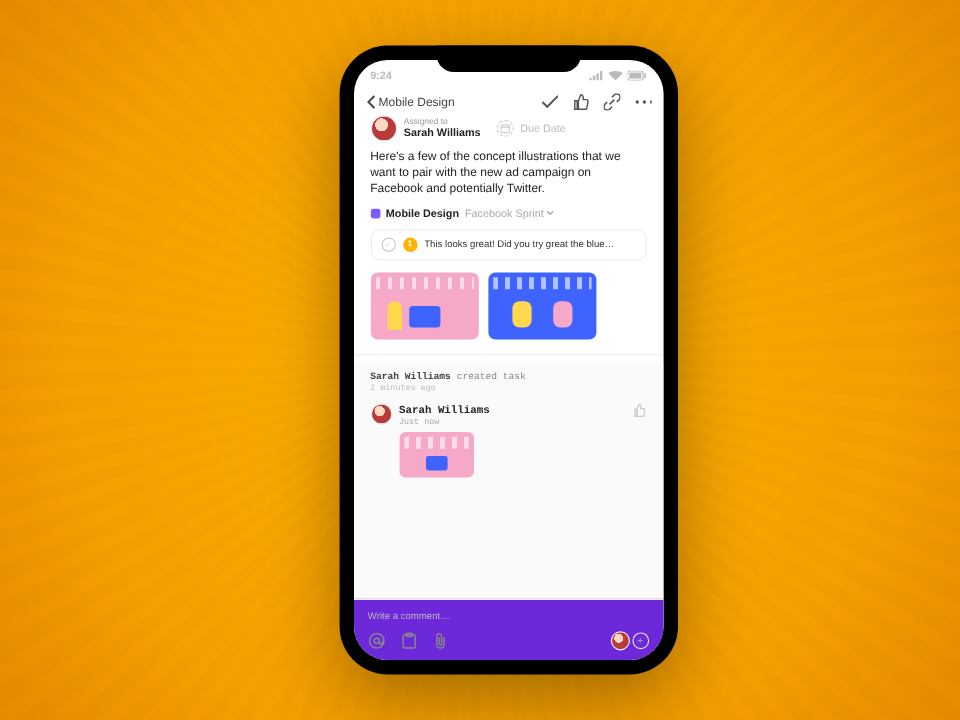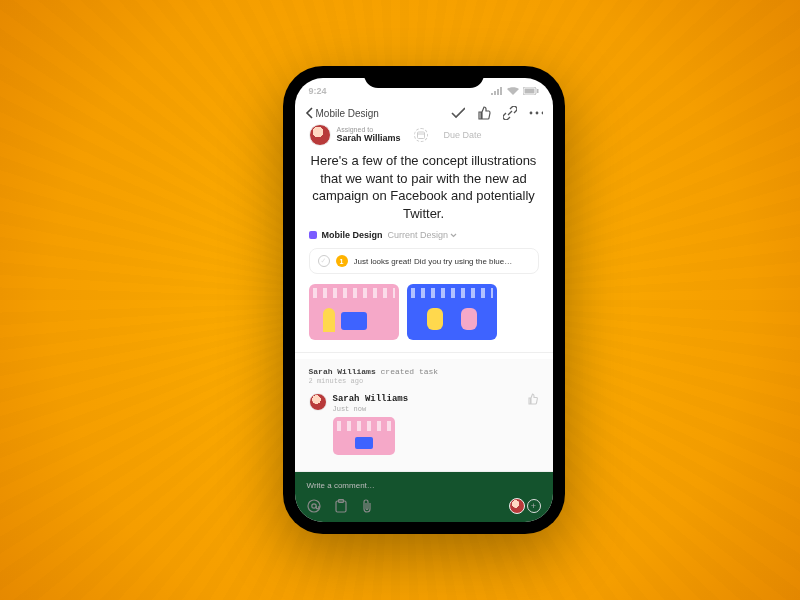--- a/index.html
+++ b/index.html
@@ -10,21 +10,21 @@
     font-family: -apple-system, BlinkMacSystemFont, "Segoe UI", sans-serif;
     position: relative; overflow: hidden;
   }
   
   body::before {
     content:""; position:absolute; inset:0;
     background-image: repeating-conic-gradient(rgba(0,0,0,0.05) 0% 0.5%, transparent 0.5% 1%);
     opacity:0.25; pointer-events:none;
   }
   .phone {
-    width: 282px; height: 468px;
+    width: 282px; height: 524px;
     background: #000; border-radius: 40px;
     padding: 12px; position: relative;
     box-shadow: 0 20px 60px rgba(0,0,0,0.35);
     margin-left: 47px;
   }
   .screen {
     width: 100%; height: 100%;
     background: #fff; border-radius: 28px;
     overflow: hidden; position: relative;
     display: flex; flex-direction: column;
@@ -52,23 +52,23 @@
   .assignee { display:flex; align-items:center; gap:6px; }
   .avatar {
     width:22px; height:22px; border-radius:50%;
     background: radial-gradient(circle at 40% 35%, #ffd8c2 30%, #b83a3a 31%);
     border:1px solid #eee; flex:none;
   }
   .avatar.sm { width:18px; height:18px; }
   .metarow .labels { display:flex; flex-direction:column; line-height:1.1; }
   .metarow .lbl { font-size:7px; color:#999; }
   .metarow .val { font-size:9px; color:#222; font-weight:600; }
-  .due { display:flex; align-items:center; gap:15px; color:#bbb; font-size:9px; }
+  .due { display:flex; align-items:center; gap:5px; color:#bbb; font-size:9px; }
   .due .calicon { width:14px; height:14px; border:1px dashed #ccc; border-radius:50%; display:flex; align-items:center; justify-content:center;}
-  .desc { font-size:13px; color:#222; line-height:1.35;text-align:center; }
+  .desc { font-size:10px; color:#222; line-height:1.35; }
   .proj { display:flex; align-items:center; gap:5px; font-size:9px; margin-top:2px;}
   .proj .sq { width:8px; height:8px; border-radius:2px; background:#7a5cff; }
   .proj .name { font-weight:600; color:#222; }
   .proj .sprint { color:#aaa; display:flex; align-items:center; gap:2px;}
   .subtasks { border:1px solid #eee; border-radius:8px; overflow:hidden; margin-top:2px;}
   .subtask { display:flex; align-items:center; gap:6px; padding:6px 8px; font-size:8px; color:#333; border-bottom:1px solid #f0f0f0;}
   .subtask:last-child { border-bottom:none; }
   .subtask .chk { width:12px; height:12px; border:1.2px solid #ccc; border-radius:50%; flex:none; display:flex; align-items:center; justify-content:center;}
   .subtask .chk::after{ content:"✓"; font-size:7px; color:#ddd;}
   .subtask .badge { width:12px; height:12px; border-radius:50%; background:#ffb300; color:#fff; font-size:7px; font-weight:700; display:flex; align-items:center; justify-content:center; flex:none;}
@@ -90,21 +90,21 @@
   .actline { font-size:8px; color:#888; }
   .actline .who { color:#444; font-weight:600; }
   .acttime { font-size:7px; color:#bbb; margin-top:1px;}
   .comment { display:flex; gap:6px; margin-top:8px; align-items:flex-start;}
   .comment .body { flex:1; }
   .comment .name { font-size:9px; font-weight:700; color:#222; }
   .comment .time { font-size:7px; color:#aaa; }
   .comment .like { color:#ccc; }
   .comthumb { width:62px; height:38px; border-radius:5px; background:#f5a8c8; margin-top:4px; position:relative; overflow:hidden;}
   .comthumb::before { content:""; position:absolute; width:18px; height:12px; background:#3e63ff; bottom:6px; left:22px; border-radius:2px;}
-  .composer { border-top:1px solid #eee; background:#14532d; padding:5px 12px 8px; }
+  .composer { border-top:1px solid #eee; background:#6d28d9; padding:5px 12px 8px; }
   .composer .ph { font-size:8px; color:#bbb; padding:4px 0 8px;}
   .composer .tools { display:flex; align-items:center; gap:14px; color:#888;}
   .composer .tools .send { margin-left:auto; display:flex; align-items:center; gap:2px;}
   .composer .avatar.tiny { width:16px; height:16px; }
   .plus { width:14px; height:14px; border-radius:50%; border:1px solid #ddd; color:#aaa; font-size:9px; display:flex; align-items:center; justify-content:center;}
   svg { display:block; }
 </style>
 </head>
 <body>
 
@@ -182,32 +182,32 @@
           <span>Due Date</span>
         </div>
       </div>
 
       <p class="desc">Here's a few of the concept illustrations that we want to pair with the new ad campaign on Facebook and potentially Twitter.</p>
 
       <div class="proj">
         <span class="sq"></span>
         <span class="name">Mobile Design</span>
         <span class="sprint">
-          <span>Current Design</span>
+          <span>Facebook Sprint</span>
           <svg width="7" height="5">
               <path d="M1 1l2.5 2.5L6 1" fill="none" stroke="#aaa" stroke-width="1.2"></path>
             </svg>
         </span>
       </div>
 
       <div class="subtasks">
         <div class="subtask">
           <span class="chk"></span>
           <span class="badge">1</span>
-          <span class="txt">Just looks great! Did you try using the blue…</span>
+          <span class="txt">This looks great! Did you try great the blue…</span>
         </div>
       </div>
 
       <div class="attachments">
         <div class="thumb pink">
             <div class="bunting"></div>
           </div>
         <div class="thumb blue">
             <div class="bunting"></div>
           </div>

